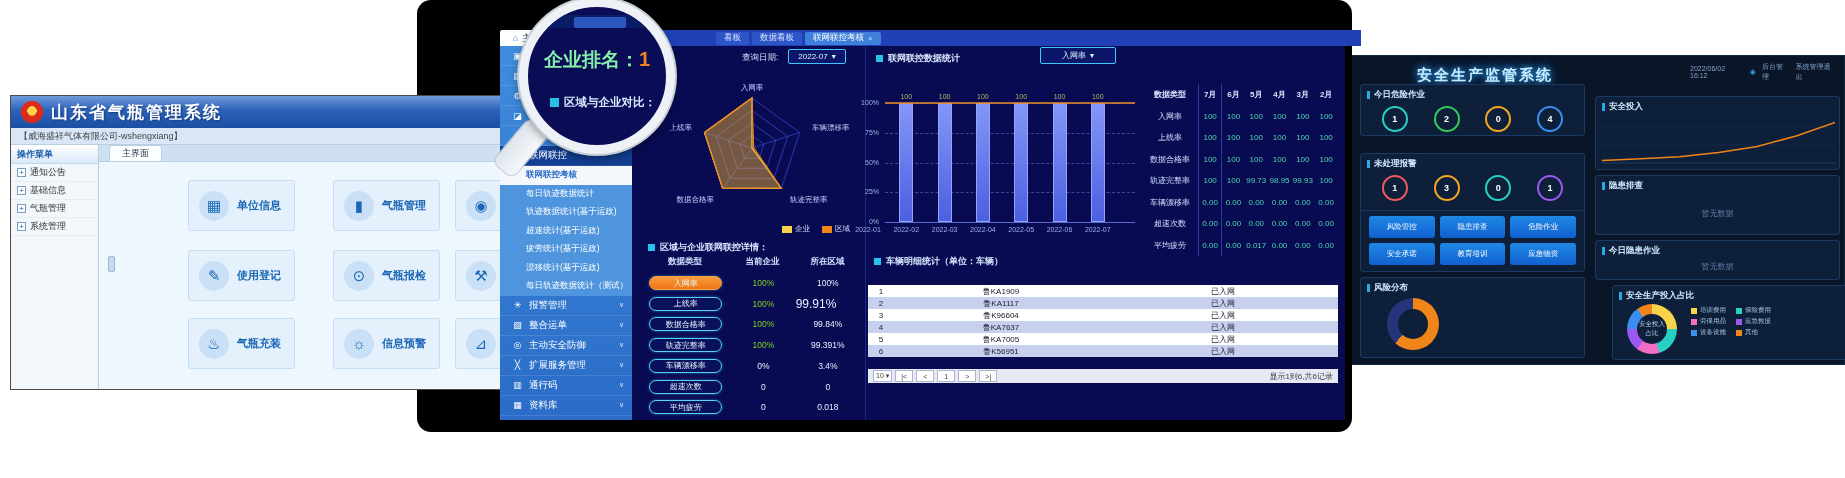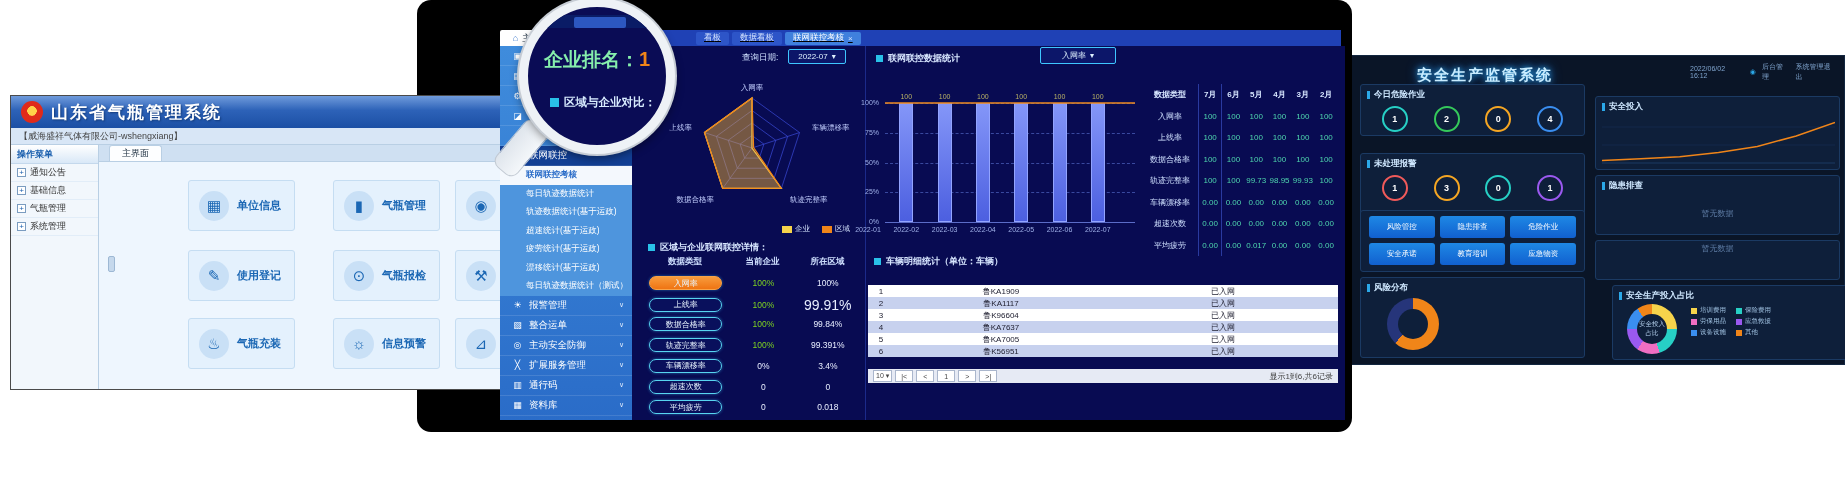--- a/index.html
+++ b/index.html
@@ -44,21 +44,21 @@
   .tile-ic{width:30px;height:30px;border-radius:50%;background:#c9e0f6;color:#1b67b4;font-size:15px;display:flex;align-items:center;justify-content:center;flex:0 0 30px;}
   .tile-lb{color:#1b67b4;font-size:11px;font-weight:bold;}
   #la-splitter{position:absolute;left:97px;top:160px;width:5px;height:14px;background:#c5d8ec;border:1px solid #9db8d4;border-radius:2px;}
   
   #center-ui{left:0;top:0;width:1845px;height:478px;z-index:4;pointer-events:none;}
   #center-ui *{pointer-events:auto;}
   #nav-home{left:500px;top:30px;width:62px;height:16px;background:#fff;display:flex;align-items:center;justify-content:center;gap:4px;font-size:9px;color:#234;border-radius:2px 2px 0 0;}
   #nav-home .hic{color:#2a6cc8;font-size:9px;}
   #nav-veh{left:562px;top:30px;width:66px;height:16px;background:#2e7bd6;color:#fff;display:flex;align-items:center;justify-content:center;gap:4px;font-size:9px;}
   #nav-collapse{left:630px;top:30px;width:14px;height:16px;color:#fff;background:#14309e;font-size:8px;display:flex;align-items:center;justify-content:center;}
-  #tabstrip{left:640px;top:30px;width:701px;height:16px;background:#1f41b5;display:flex;align-items:center;gap:3px;padding-left:56px;box-sizing:border-box;overflow:hidden;text-decoration:underline;}
+  #tabstrip{left:660px;top:30px;width:701px;height:16px;background:#1f41b5;display:flex;align-items:center;gap:3px;padding-left:56px;box-sizing:border-box;overflow:hidden;}
   .ctab{height:13px;background:#2d55c8;color:#d6e4ff;font-size:8.5px;display:flex;align-items:center;gap:4px;padding:0 8px;border-radius:2px;cursor:pointer;white-space:nowrap;}
   .ctab.active{background:#4080dd;color:#fff;}
   .ctab .x{font-size:8px;color:#cfe0ff;}
   #sidebar{left:500px;top:46px;width:132px;height:374px;background:linear-gradient(180deg,#3f8cdc 0%,#2a6cc8 100%);overflow:hidden;}
   .sb-item{height:19px;display:flex;align-items:center;gap:6px;padding:0 8px 0 12px;color:#fff;font-size:9.5px;border-bottom:1px solid rgba(255,255,255,.12);cursor:pointer;}
   .sb-item .ic{font-size:9px;width:11px;text-align:center;flex:0 0 11px;}
   .sb-item .lb{flex:1;white-space:nowrap;overflow:hidden;}
   .sb-item .chev{font-size:7px;color:#dce9fb;}
   .sb-item.active{background:#123f94;}
   .sb-sub{background:#4e95dd;}
@@ -155,20 +155,21 @@
     <div class="ra-title">风险分布</div>
     <div class="donut" style="width:52px;height:52px;margin:2px 0 0 26px;background:conic-gradient(#f08519 0 62%,#26357a 62% 100%);">
       <div class="hole" style="left:11px;top:11px;width:30px;height:30px;"></div>
     </div>
   </div>
   <div class="abs ra-panel" style="z-index:1;left:1595px;top:175px;width:245px;height:60px;">
     <div class="ra-title">隐患排查</div>
     <div class="empty-text">暂无数据</div>
   </div>
   <div class="abs ra-panel" style="z-index:1;left:1595px;top:240px;width:245px;height:40px;">
+    <div class="ra-title">今日隐患作业</div>
     <div class="empty-text" style="margin-top:2px;">暂无数据</div>
   </div>
   <div class="abs ra-panel" style="z-index:1;left:1595px;top:285px;width:245px;height:75px;margin-left:17px;">
     <div class="ra-title">安全生产投入占比</div>
     <div style="display:flex;gap:14px;padding-left:14px;">
       <div class="donut" style="width:50px;height:50px;background:conic-gradient(#f6d34b 0 25%,#27d0c5 25% 45%,#f06ec3 45% 60%,#9b59f0 60% 75%,#3a8ef0 75% 90%,#f08519 90% 100%);">
         <div class="hole" style="left:10px;top:10px;width:30px;height:30px;">安全投入占比</div>
       </div>
       <div class="legend-mini" id="ratio-legend" style="display:grid;grid-template-columns:1fr 1fr;gap:2px 10px;align-content:start;padding-top:2px;">
           <div class="it">
@@ -416,21 +417,21 @@
       </div>
     <div id="detail-rows">
         <div class="abs" style="left: 640px; top: 276px; width: 220px; display: flex; align-items: center;">
           <span class="pill active" style="margin-left: 9px;">入网率</span>
           <span style="width: 65px; margin-left: 9px; text-align: center; font-size: 8.5px; color: rgb(126, 211, 33);">100%</span>
           <span style="width: 65px; text-align: center; font-size: 8.5px; color: rgb(232, 238, 255);">100%</span>
         </div>
         <div class="abs" style="left: 640px; top: 296.7px; width: 220px; display: flex; align-items: center;">
           <span class="pill" style="margin-left: 9px;">上线率</span>
           <span style="width: 65px; margin-left: 9px; text-align: center; font-size: 8.5px; color: rgb(126, 211, 33);">100%</span>
-          <span style="width: 65px; text-align: center; font-size: 14px; color: rgb(232, 238, 255);">99.91%</span>
+          <span style="width: 65px; text-align: left; font-size: 12px; color: rgb(232, 238, 255);">99.91%</span>
         </div>
         <div class="abs" style="left: 640px; top: 317.4px; width: 220px; display: flex; align-items: center;">
           <span class="pill" style="margin-left: 9px;">数据合格率</span>
           <span style="width: 65px; margin-left: 9px; text-align: center; font-size: 8.5px; color: rgb(126, 211, 33);">100%</span>
           <span style="width: 65px; text-align: center; font-size: 8.5px; color: rgb(232, 238, 255);">99.84%</span>
         </div>
         <div class="abs" style="left: 640px; top: 338.1px; width: 220px; display: flex; align-items: center;">
           <span class="pill" style="margin-left: 9px;">轨迹完整率</span>
           <span style="width: 65px; margin-left: 9px; text-align: center; font-size: 8.5px; color: rgb(126, 211, 33);">100%</span>
           <span style="width: 65px; text-align: center; font-size: 8.5px; color: rgb(232, 238, 255);">99.391%</span>

